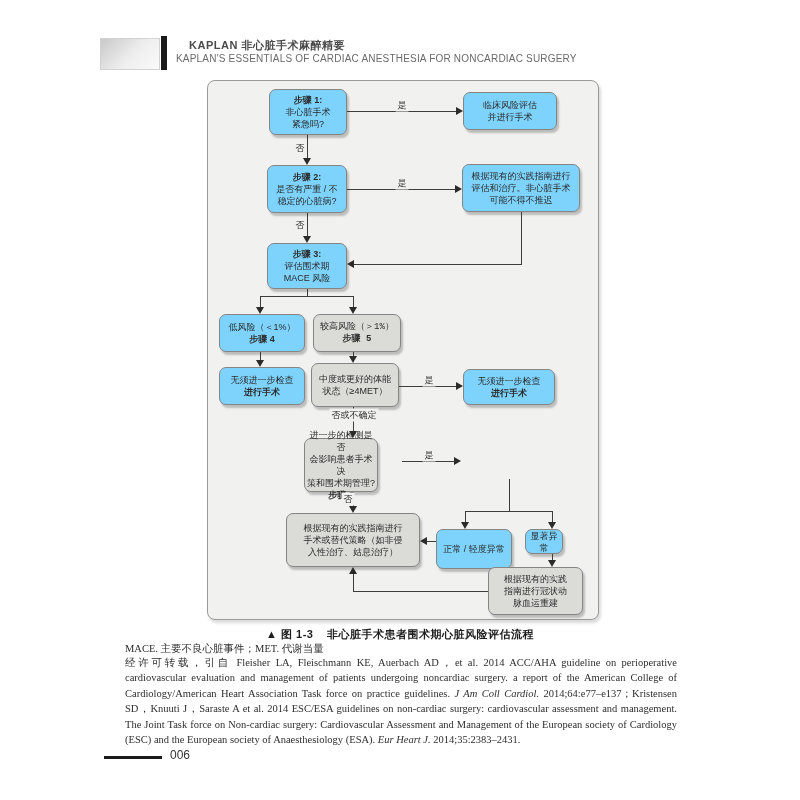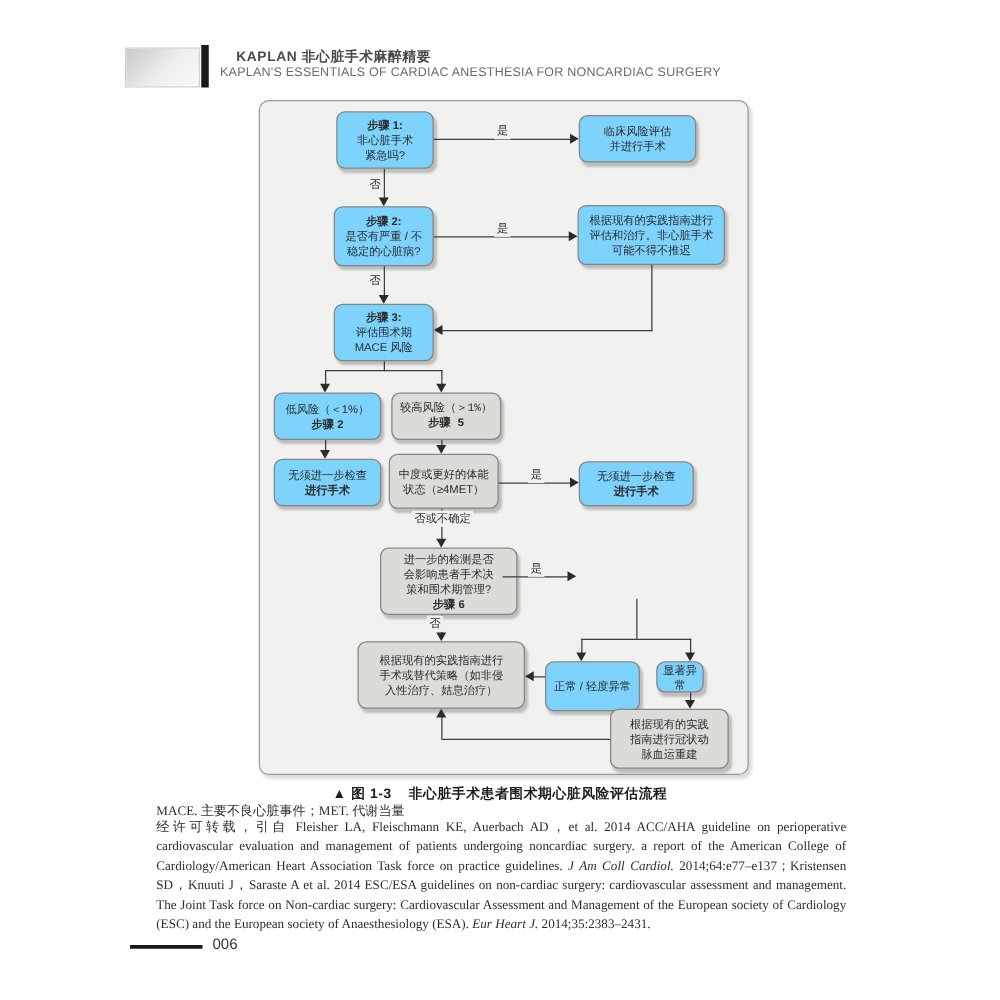--- a/index.html
+++ b/index.html
@@ -86,39 +86,39 @@
       <span>评估和治疗。非心脏手术</span>
       <span>可能不得不推迟</span>
     </div>
     <div class="fc-box light" style="left: 59px; top: 162px; width: 80px; height: 46px;">
       <span class="b">步骤 3:</span>
       <span>评估围术期</span>
       <span>MACE 风险</span>
     </div>
     <div class="fc-box light" style="left: 11px; top: 233px; width: 86px; height: 38px;">
       <span>低风险（＜1%）</span>
-      <span class="b">步骤 2</span>
+      <span class="b">步骤 4</span>
     </div>
     <div class="fc-box mid" style="left: 105px; top: 233px; width: 88px; height: 38px; font-family: Liberation Mono, monospace;">
       <span>较高风险（＞1%）</span>
       <span class="b">步骤 5</span>
     </div>
     <div class="fc-box light" style="left: 11px; top: 286px; width: 86px; height: 38px;">
       <span>无须进一步检查</span>
       <span class="b">进行手术</span>
     </div>
     <div class="fc-box mid" style="left: 103px; top: 282px; width: 88px; height: 44px;">
       <span>中度或更好的体能</span>
       <span>状态（≥4MET）</span>
     </div>
     <div class="fc-box light" style="left: 255px; top: 288px; width: 92px; height: 36px;">
       <span>无须进一步检查</span>
       <span class="b">进行手术</span>
     </div>
-    <div class="fc-box mid" style="left: 96px; top: 357px; width: 110px; height: 54px; text-align: center;">
+    <div class="fc-box mid" style="left: 96px; top: 357px; width: 74px; height: 54px; text-align: center;">
       <span>进一步的检测是否</span>
       <span>会影响患者手术决</span>
       <span>策和围术期管理?</span>
       <span class="b">步骤 6</span>
     </div>
     <div class="fc-box mid" style="left: 78px; top: 432px; width: 134px; height: 54px;">
       <span>根据现有的实践指南进行</span>
       <span>手术或替代策略（如非侵</span>
       <span>入性治疗、姑息治疗）</span>
     </div>

